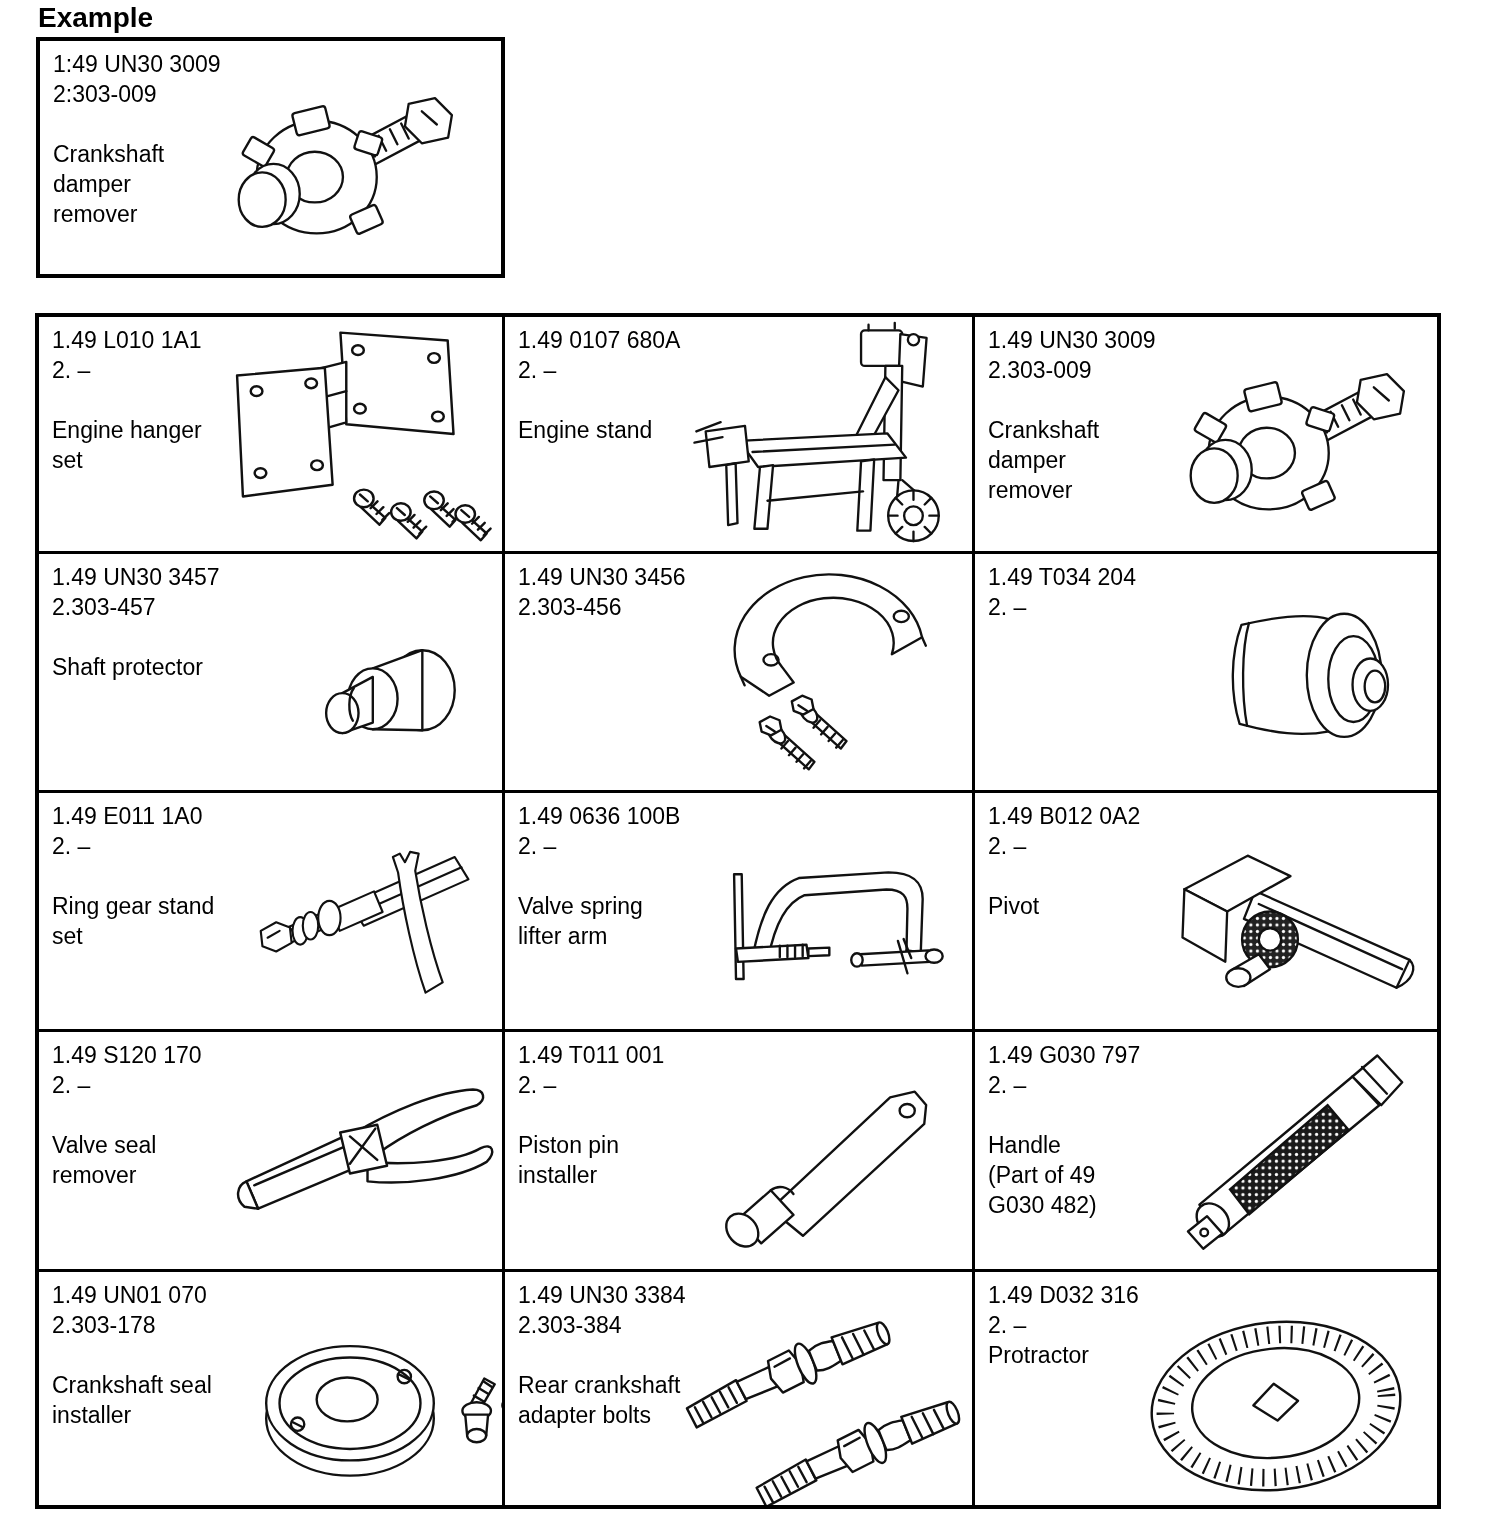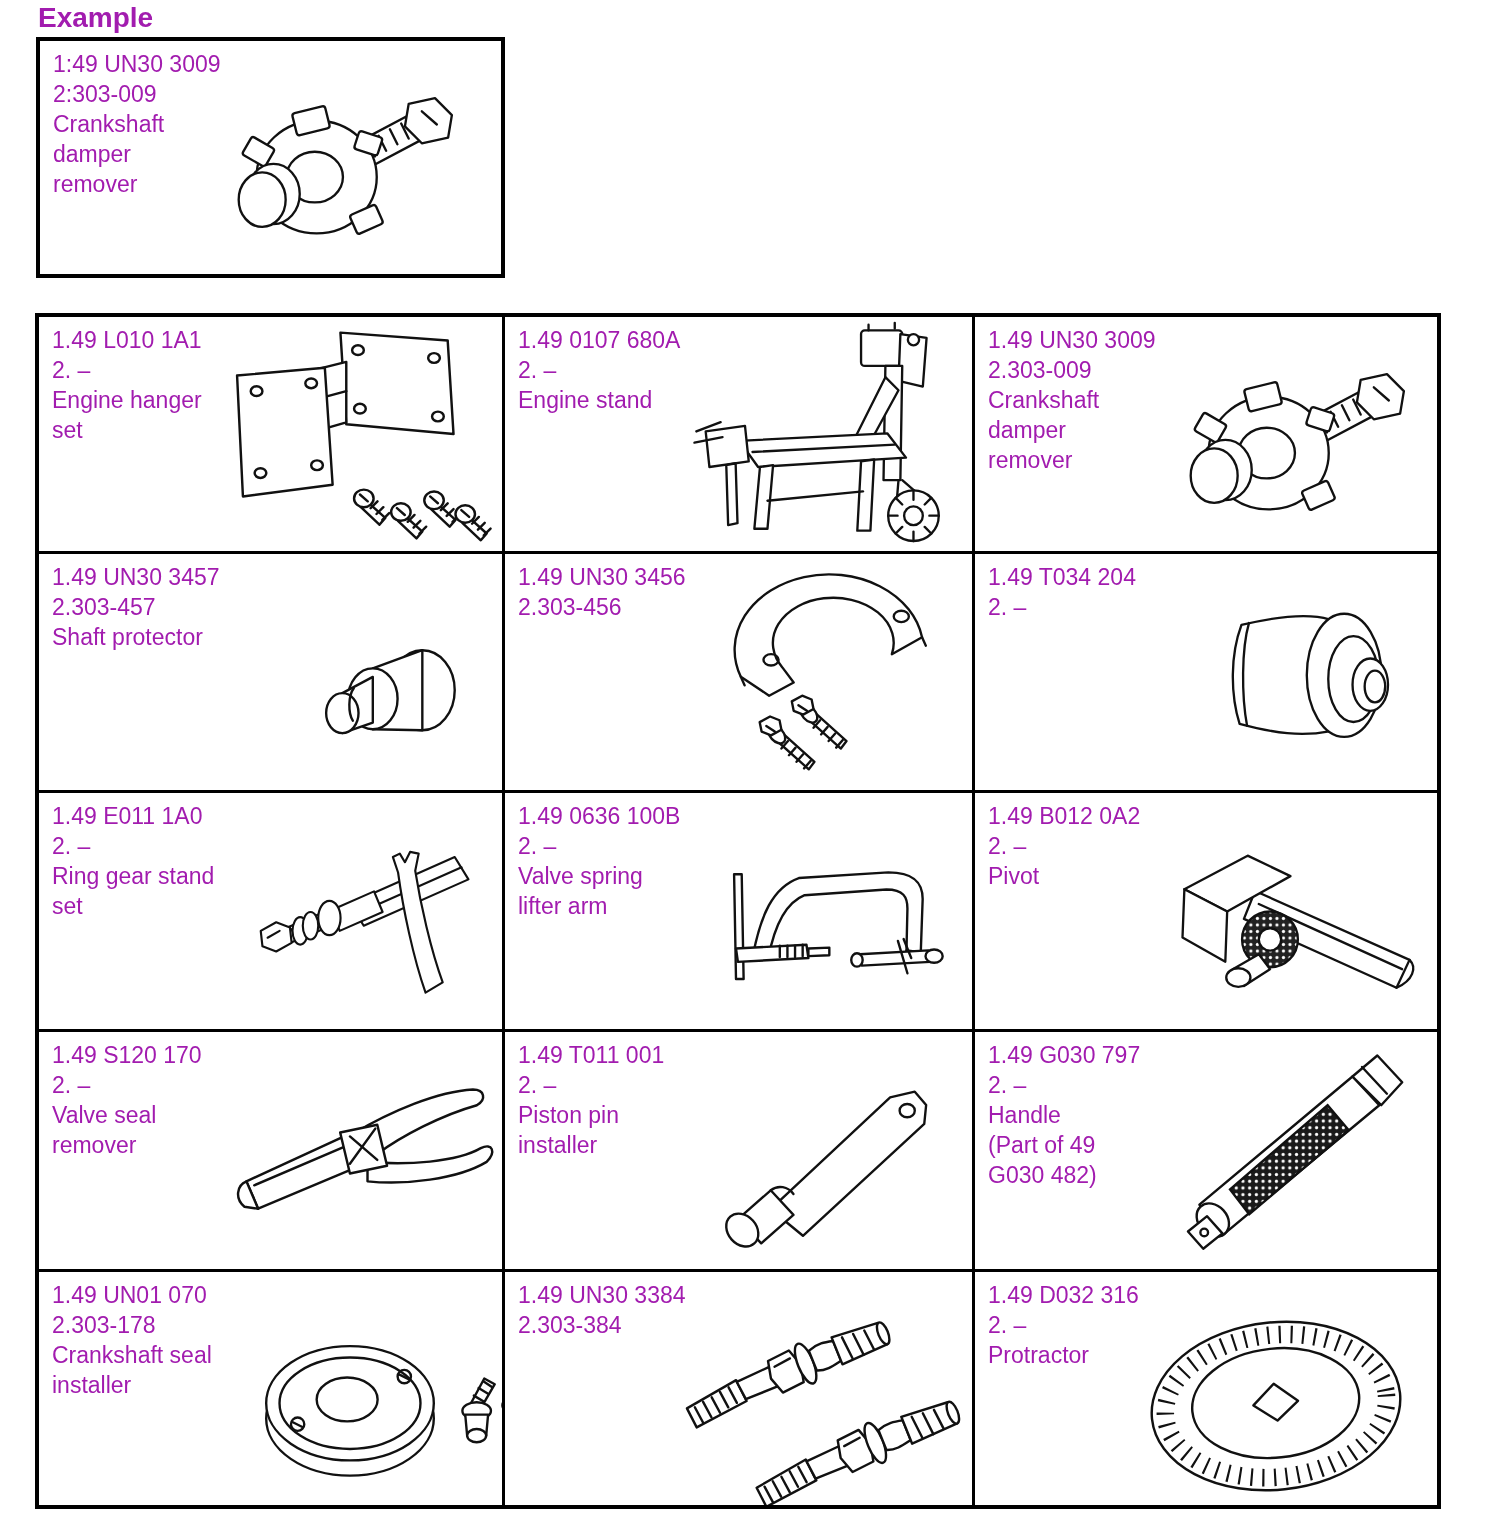--- a/index.html
+++ b/index.html
@@ -1,27 +1,27 @@
 <!DOCTYPE html>
 <html><head>
 <meta charset="utf-8">
 <style>
   html,body{margin:0;padding:0;background:#fff;}
-  #page{position:relative;width:1504px;height:1536px;background:#fff;color:#a21caf;
+  #page{position:relative;width:1504px;height:1536px;background:#fff;color:#000000;
         font-family:"Liberation Sans","DejaVu Sans",sans-serif;}
   .heading{position:absolute;left:38px;top:2px;font-size:28px;font-weight:bold;letter-spacing:0;}
   .example-box{position:absolute;left:36px;top:37px;width:469px;height:241px;border:4px solid #000;box-sizing:border-box;padding-left:40px;}
   .tool-grid{position:absolute;left:35px;top:313px;width:1406px;height:1196px;border:4px solid #000;box-sizing:border-box;
              display:grid;grid-template-columns:466px 470px auto;grid-template-rows:237px 239px 239px 240px auto;}
   .cell{position:relative;border-right:3px solid #000;border-bottom:3px solid #000;overflow:hidden;}
   .cell.last-col{border-right:none;}
   .cell.last-row{border-bottom:none;}
   .txt{position:absolute;left:13px;top:8px;font-size:23px;line-height:30px;z-index:2;}
   .code{white-space:pre;}
-  .name{white-space:pre-line;}
+  .name{margin-top:30px;white-space:pre-line;}
   .no-gap .name{margin-top:0;}
   svg.draw{position:absolute;z-index:1;}
   .ln{fill:none;stroke:#111;stroke-width:2.5;stroke-linecap:round;stroke-linejoin:round;}
   .fw{fill:#fff;stroke:#111;stroke-width:2.5;stroke-linecap:round;stroke-linejoin:round;}
 </style>
 </head>
 <body>
 
 <div id="page">
 
@@ -350,20 +350,22 @@
         <path class="ln" d="M53 120 l10 5"></path>
         <use href="#sbolt" transform="translate(240,100)"></use>
         <use href="#sbolt" transform="translate(282,94)"></use>
       </svg>
     </div>
 
     <div class="cell last-row">
       <div class="txt">
         <div class="code">1.49 UN30 3384</div>
         <div class="code">2.303-384</div>
+        <div class="name">Rear crankshaft
+adapter bolts</div>
       </div>
       <svg class="draw" style="right:8px;top:6px;width:300px;height:242px" viewBox="0 0 300 250">
         <defs>
           <g id="stud">
             <polygon class="fw" points="0,18 58,10 60,34 2,40"></polygon>
             <path class="ln" d="M8 20 l2 18 M18 18 l2 18 M28 17 l2 18 M38 15 l2 18 M48 14 l2 18"></path>
             <polygon class="fw" points="58,12 96,10 96,32 60,32"></polygon>
             <polygon class="fw" points="96,4 120,2 126,20 122,38 98,40 92,22"></polygon>
             <path class="ln" d="M100 12 l18 -2"></path>
             <ellipse class="fw" cx="131" cy="21" rx="8" ry="22"></ellipse>

